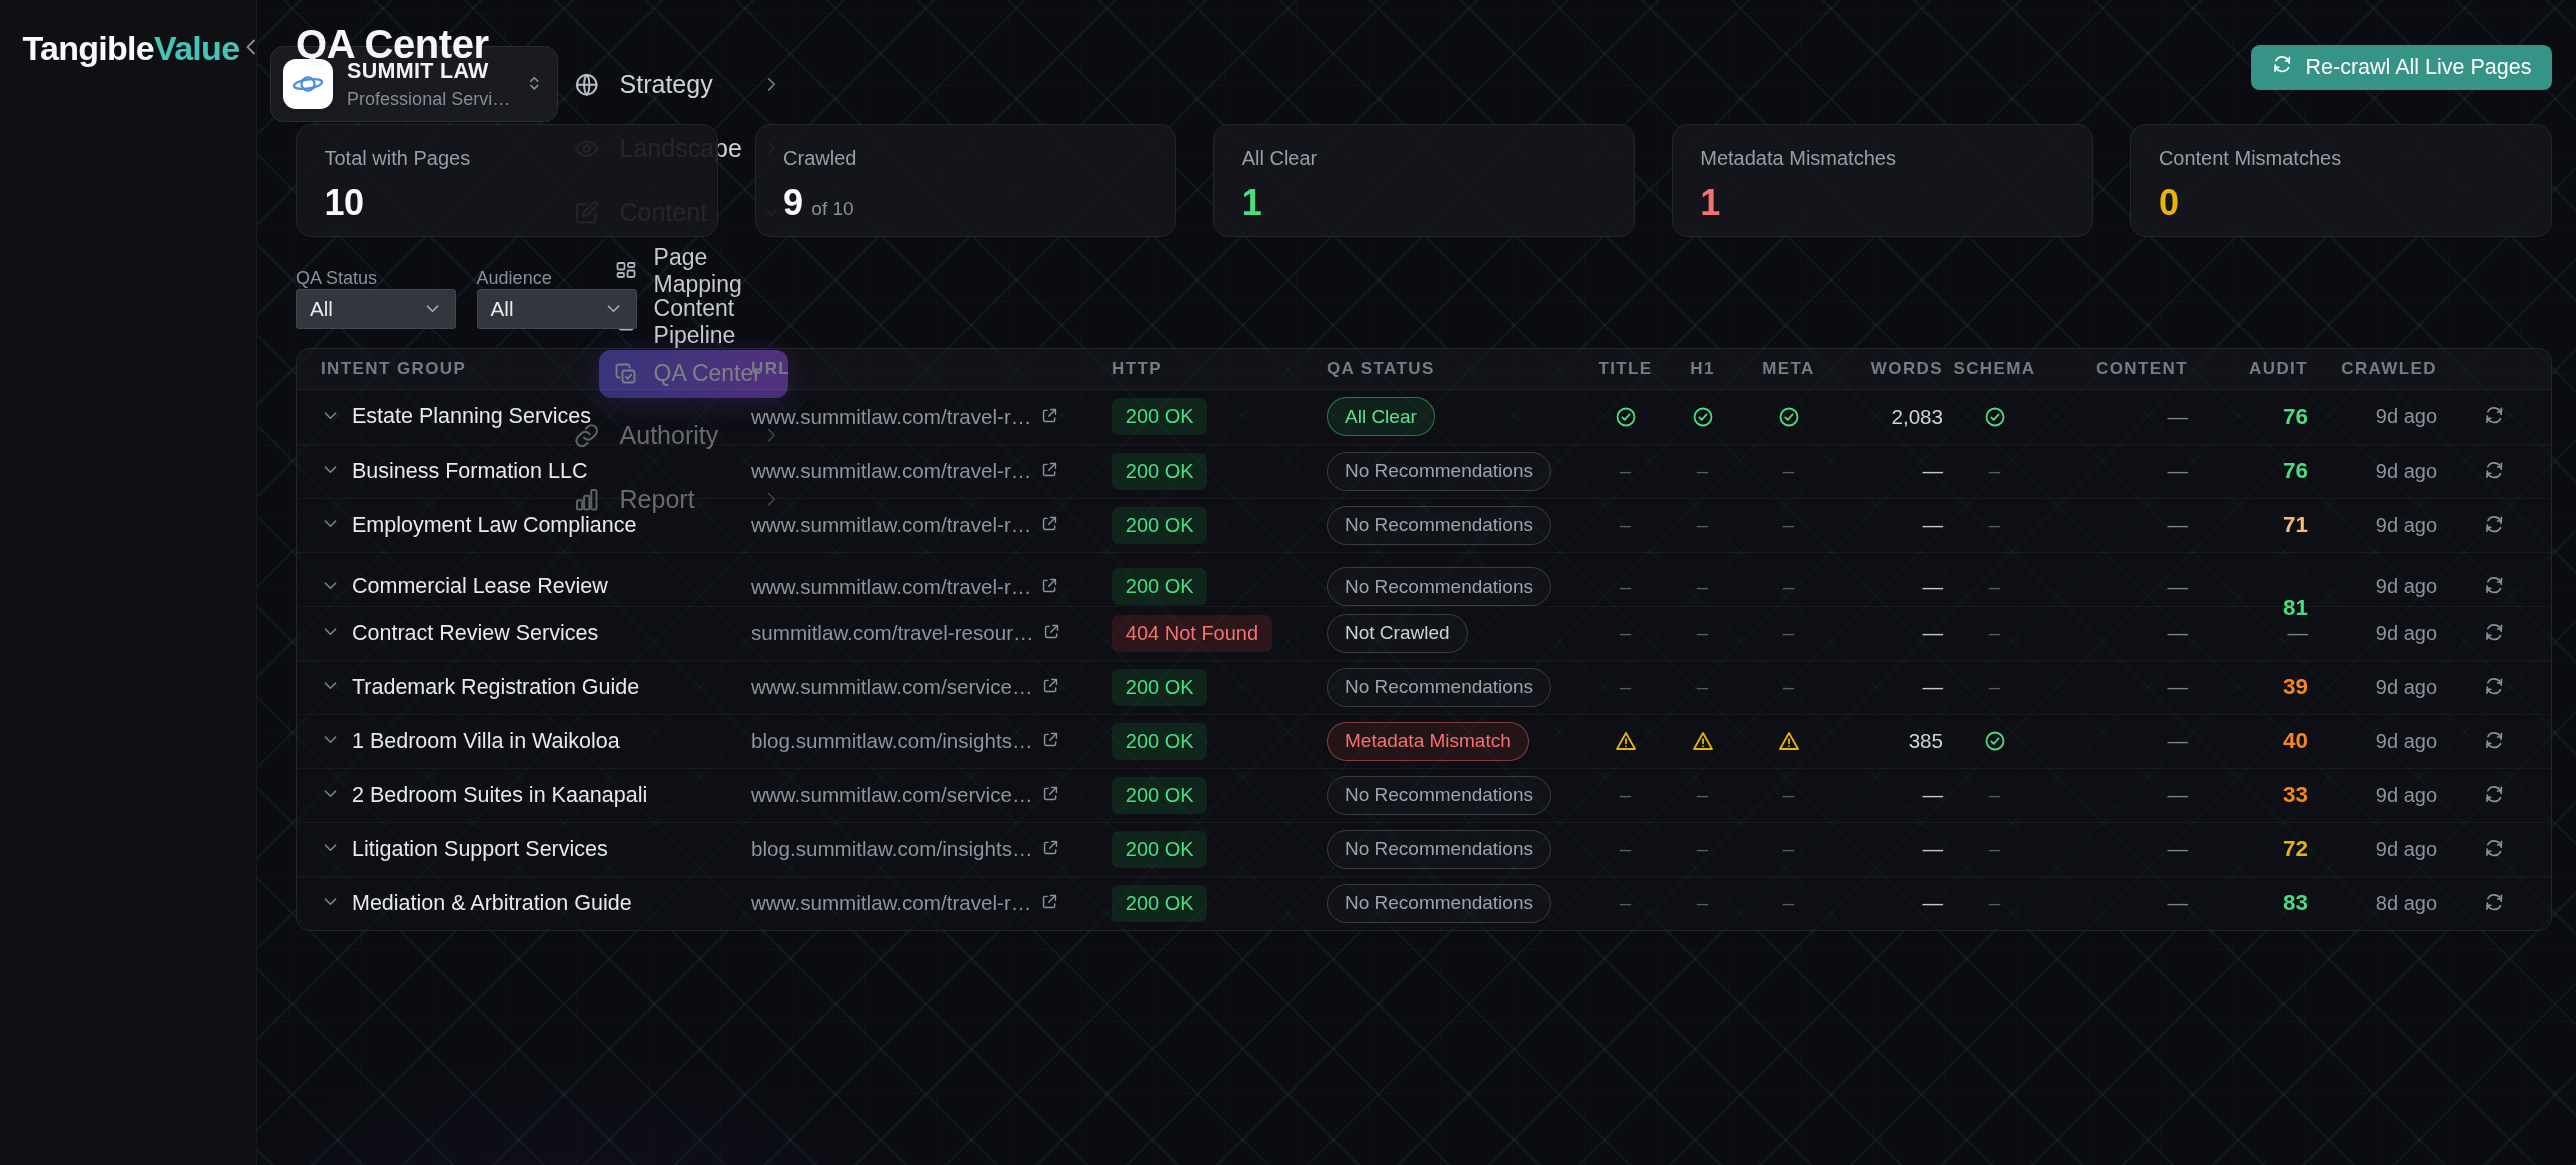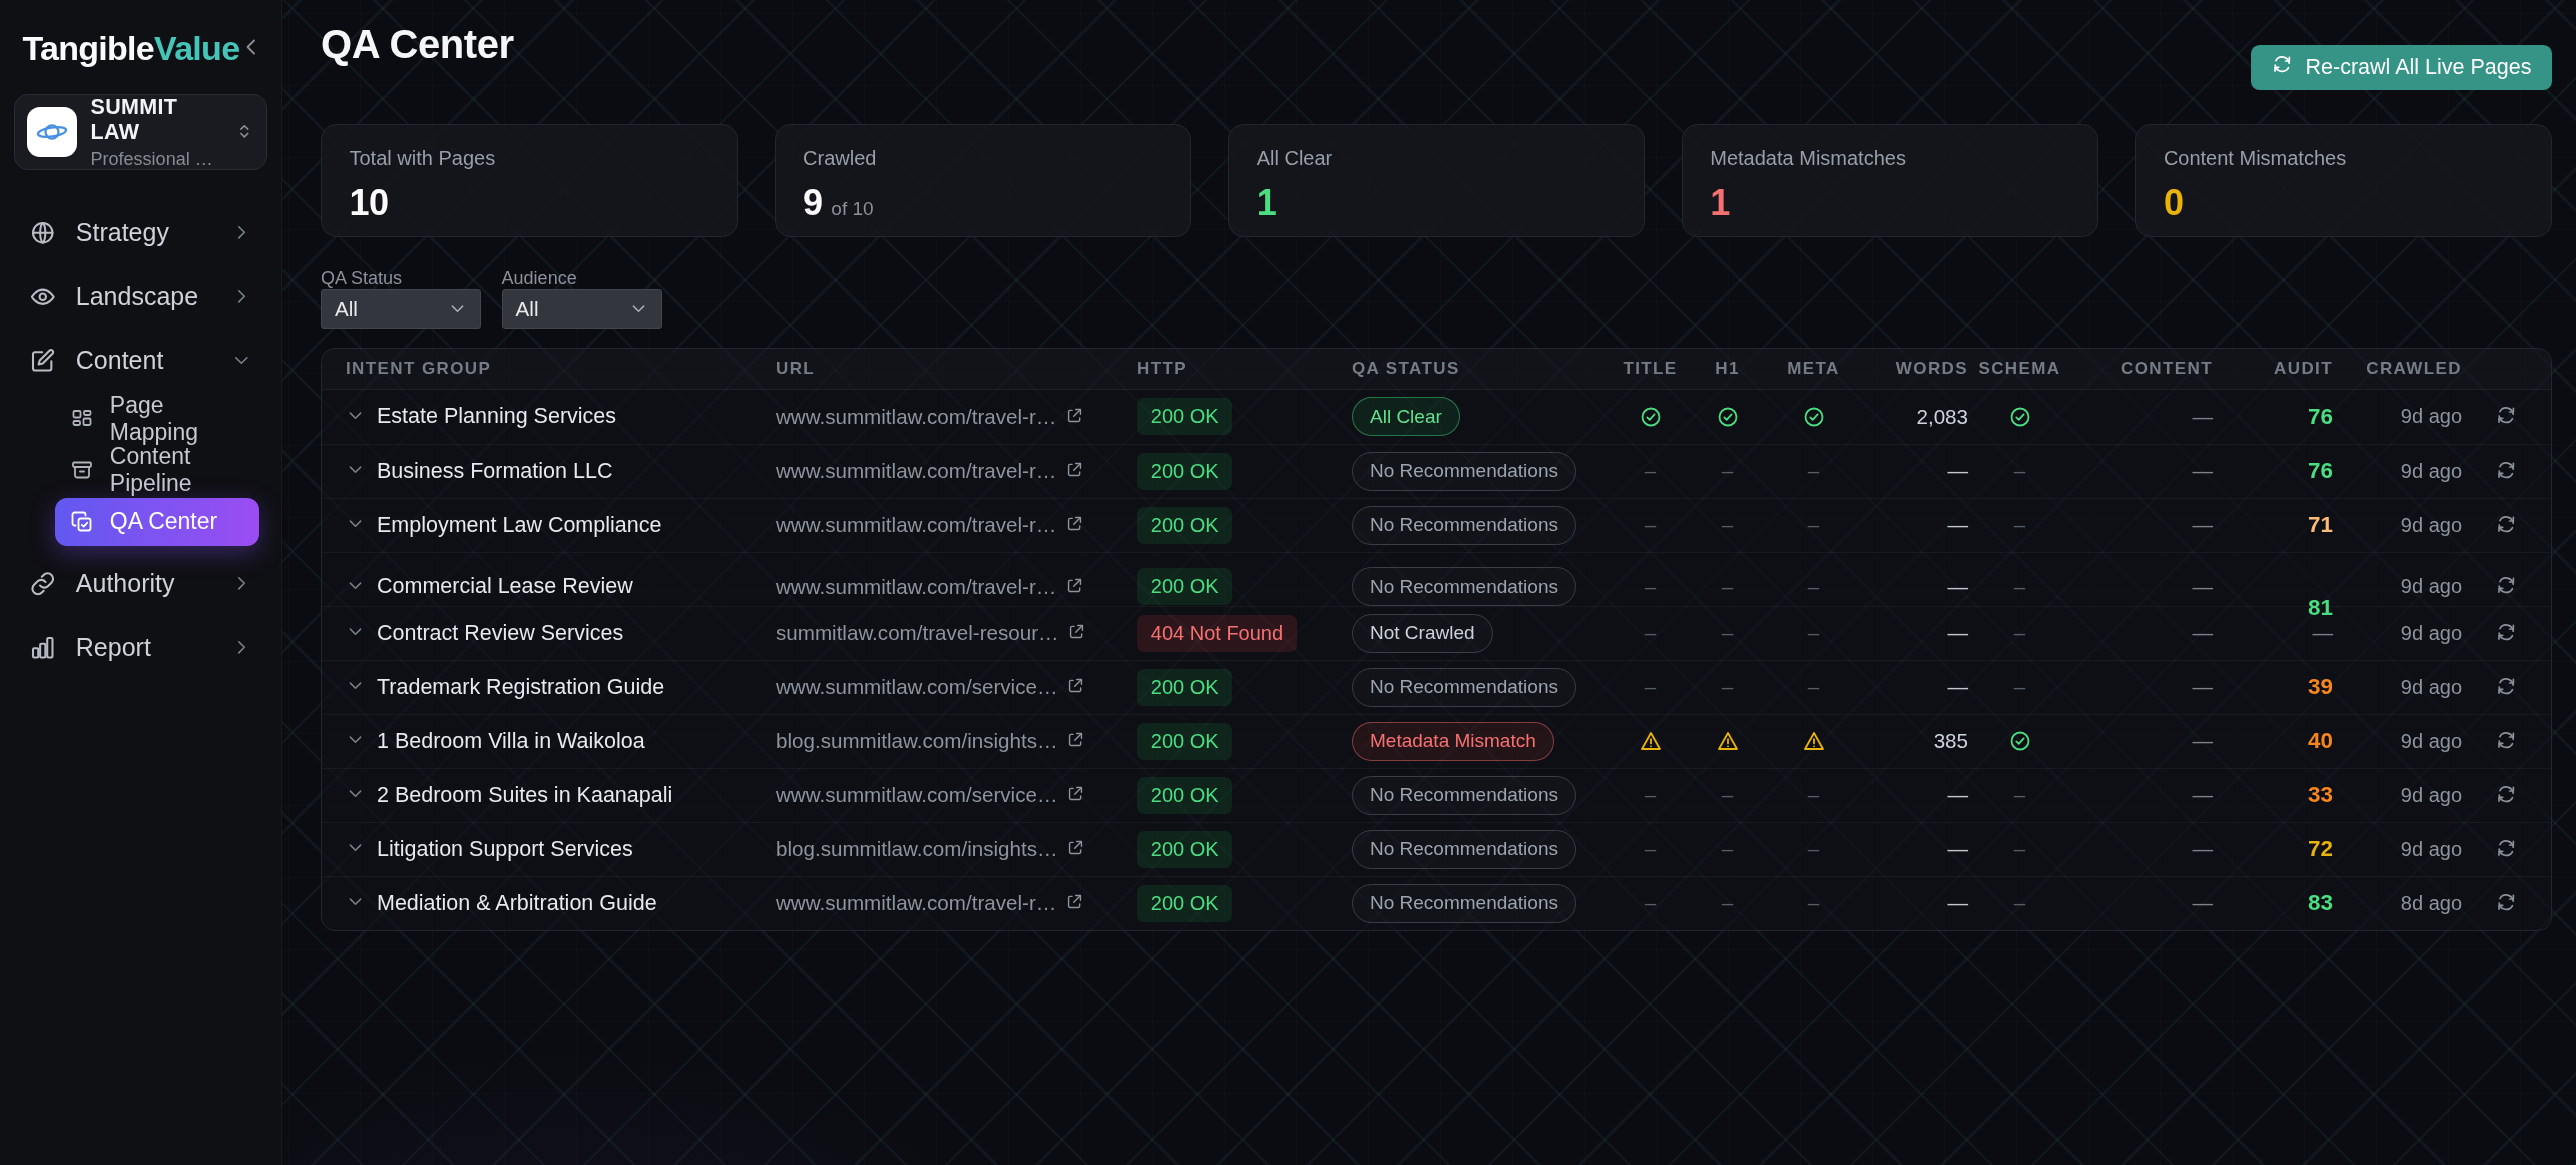--- a/index.html
+++ b/index.html
@@ -14,23 +14,23 @@
       repeating-linear-gradient(-45deg, rgba(86,178,199,0.065) 0 2.6px, transparent 2.6px 64px),
       repeating-linear-gradient(0deg, rgba(255,255,255,0.016) 0 0.9px, transparent 0.9px 72px),
       repeating-linear-gradient(90deg, rgba(255,255,255,0.016) 0 0.9px, transparent 0.9px 72px);
     display:flex;
   }
   .ic{ display:inline-flex; align-items:center; justify-content:center; flex:0 0 auto; }
   .ic svg{ width:100%; height:100%; }
 
   
   .sidebar{
-    width:282px; height:100%; background:#0f1014; flex:0 0 auto;
+    width:257px; height:100%; background:#0f1014; flex:0 0 auto;
     border-right:0.9px solid rgba(255,255,255,0.045);
-    padding:22.4px 13.8px; display:flex; flex-direction:column;
+    padding:22.4px 13.8px; display:flex; flex-direction:row;
   }
   .logo-row{ display:flex; align-items:center; justify-content:space-between; padding:5.2px 6.9px 0 8.6px; height:48px; }
   .logo{ font-size:34px; font-weight:800; letter-spacing:-0.7px; color:#fafbfc; white-space:nowrap; }
   .logo .brand2{ color:#45c4b8; }
   .collapse-btn{ background:none; border:none; color:#8b909a; cursor:pointer; }
   .ws-card{
     margin-top:24px; background:#191b20; border:0.9px solid #2a2d34; border-radius:13.8px;
     height:76px; padding:10.3px 12px; display:flex; align-items:center; gap:13.8px; cursor:pointer;
   }
   .ws-avatar{ width:50px; height:50px; background:#ffffff; border-radius:13px; display:flex; align-items:center; justify-content:center; }

